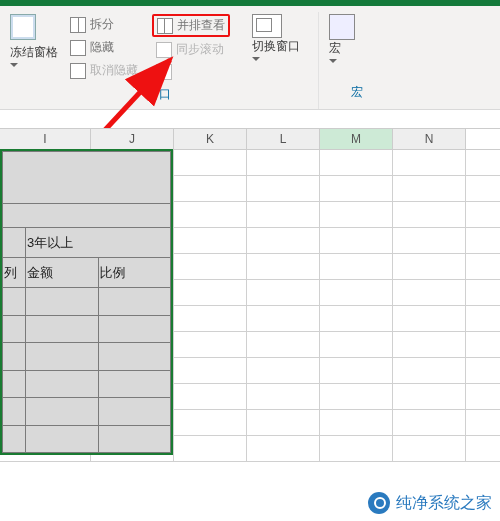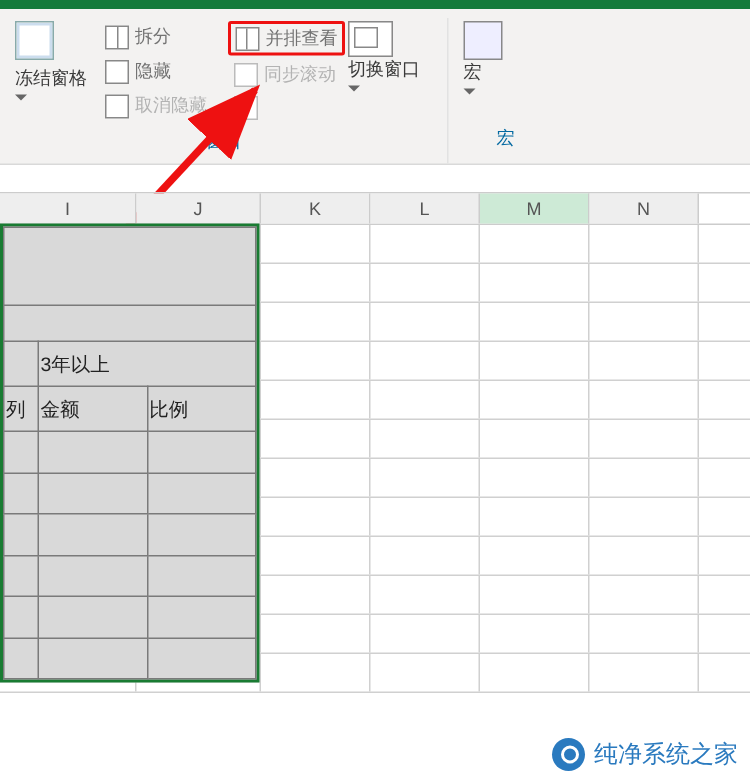--- a/index.html
+++ b/index.html
@@ -86,21 +86,21 @@
             <span>并排查看</span>
           </div>
           <div class="smallbtn disabled">
             <span class="sico ico-sync"></span>
             <span>同步滚动</span>
           </div>
           <div class="smallbtn disabled">
             <span class="sico ico-sync"></span>
           </div>
         </div>
-        <div class="bigbtn" style="margin-left:2px">
+        <div class="bigbtn" style="margin-left:22px">
           <div class="ico-switch"></div>
           <span class="lbl">切换窗口</span>
           <span class="caret"></span>
         </div>
       </div>
       <div class="group-label">窗口</div>
     </div>
 
     <div class="group">
       <div class="group-body">

